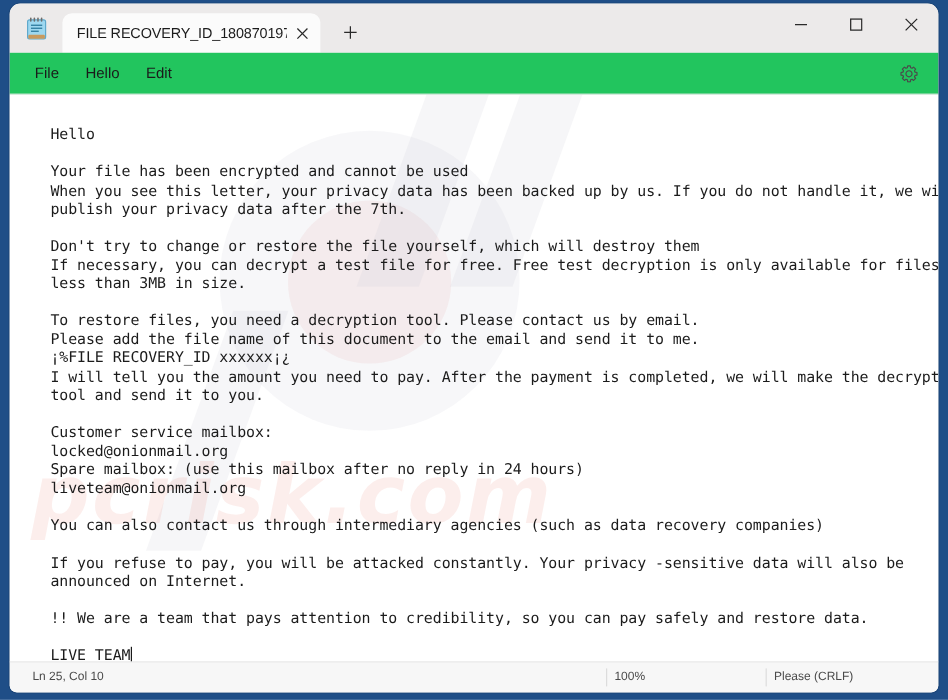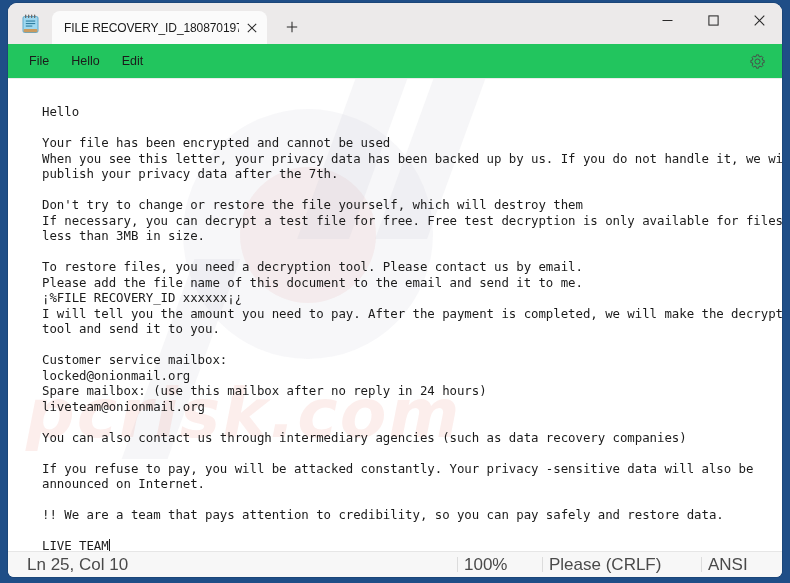--- a/index.html
+++ b/index.html
@@ -213,23 +213,24 @@
     vertical-align: -2px;
   }
 
   
   .statusbar {
     height: 25px;
     background: #f7f7f7;
     border-top: 1px solid #e6e6e6;
     display: flex;
     align-items: center;
-    font-size: 17px;
+    font-size: 10px;
     color: #4a4a4a;
     flex: none;
+    gap: 48px;
   }
   .sb-pos {
     padding-left: 19px;
     flex: none;
     width: 430px;
   }
   .sb-cell {
     padding-left: 6px;
     height: 15px;
     display: flex;

